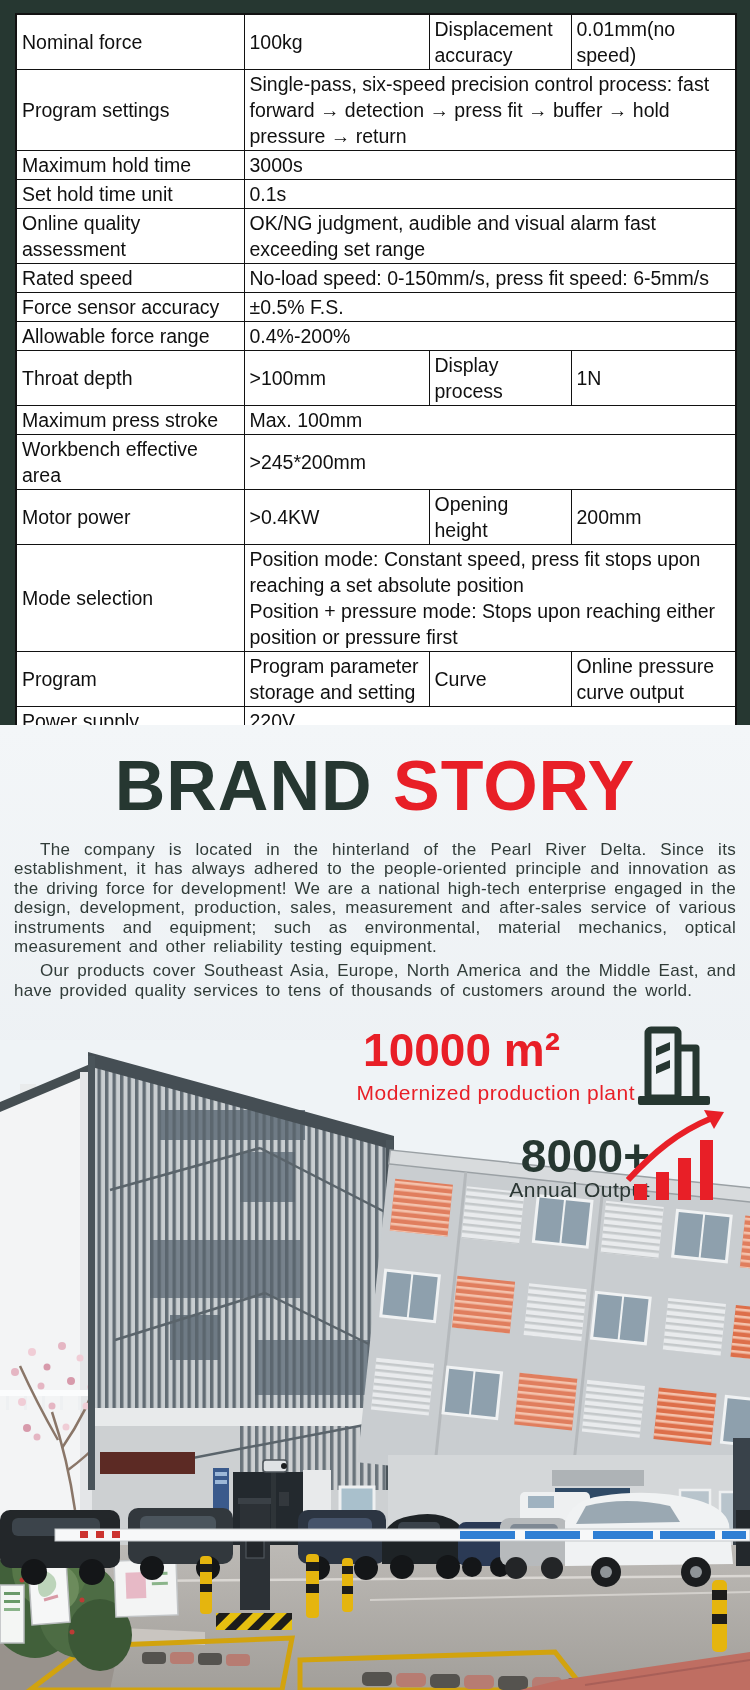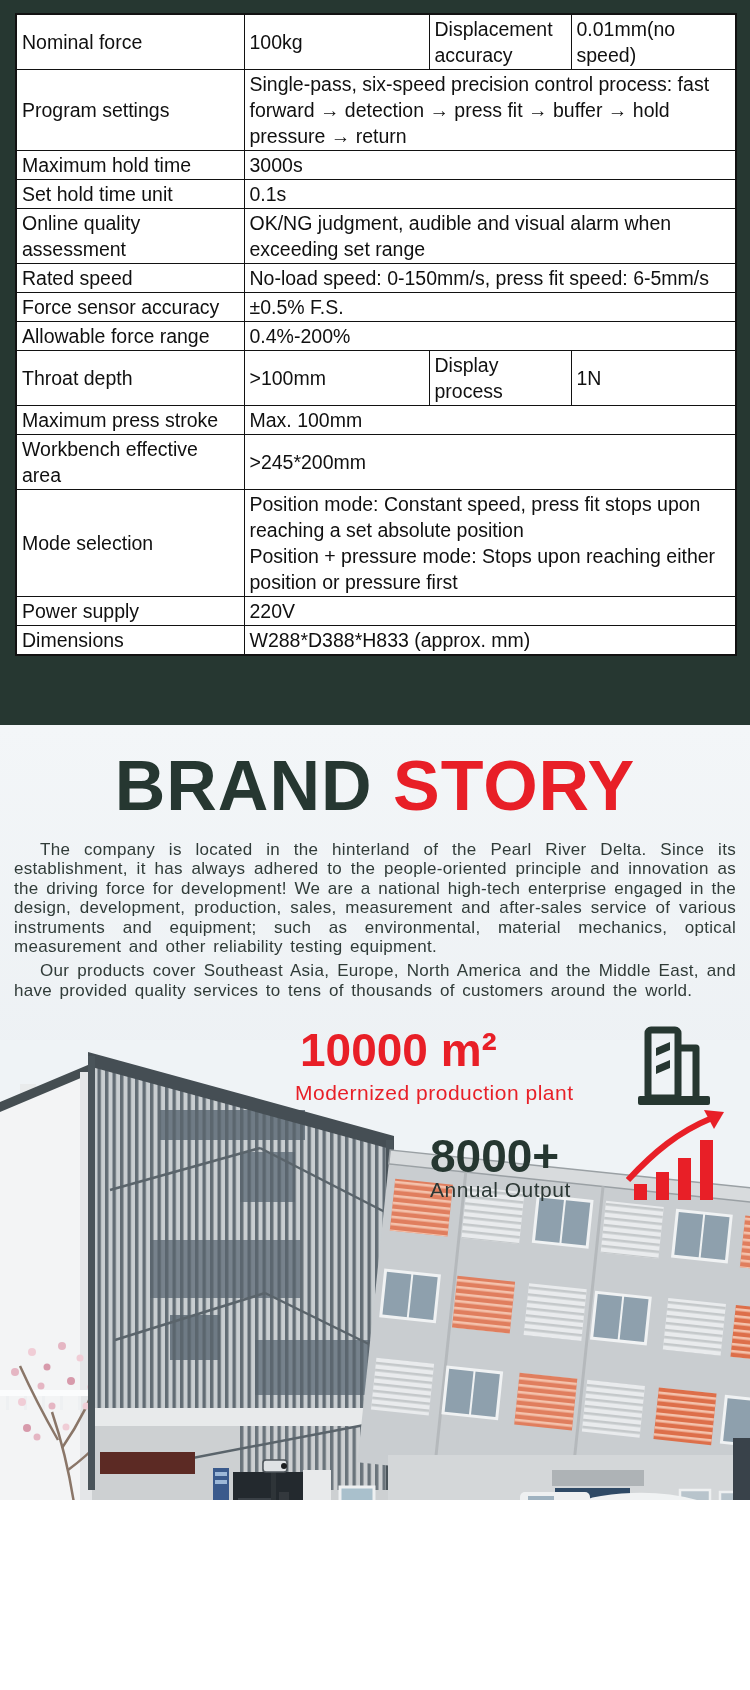--- a/index.html
+++ b/index.html
@@ -1,16 +1,16 @@
 <!DOCTYPE html>
 <html><head>
 <meta charset="utf-8">
 <style>
   html,body{margin:0;padding:0;background:#ffffff;}
-  .page{position:relative;width:750px;height:1500px;overflow:hidden;
+  .page{position:relative;width:750px;height:1690px;overflow:hidden;
         font-family:"Liberation Sans","DejaVu Sans",sans-serif;background:#be185d;}
 
   
   .spec-section{position:absolute;top:0;left:0;width:750px;height:725px;background:#263731;}
   .spec-table{position:absolute;left:15px;top:13px;width:720px;border-collapse:collapse;
               background:#ffffff;border:2px solid #121212;table-layout:fixed;}
   .spec-table td{border:1.6px solid #121212;font-size:19.5px;line-height:26px;
                  padding:1px 5px;color:#101010;vertical-align:middle;word-wrap:break-word;}
   .spec-table .lbl{}
 
@@ -19,21 +19,21 @@
     padding-top:24px;
     background:linear-gradient(180deg,#f3f6f8 0%,#edf1f4 35%,#e9edf0 100%);}
   .story-title{margin:1px;text-align:center;font-size:70px;font-weight:bold;
     letter-spacing:1px;line-height:1.05;color:#263731;}
   .t-red{color:#e81f27;}
   .brand-copy{margin:16px 14px 0;color:#303b38;font-size:17px;line-height:19.6px;
     letter-spacing:.3px;word-spacing:2.5px;text-align:justify;}
   .brand-copy p{margin:0 0 4px;text-indent:26px;}
 
   .photo{position:absolute;left:0;top:315px;width:750px;height:650px;z-index:1;}
-  .stat{position:absolute;z-index:2;text-align:left;}
+  .stat{position:absolute;z-index:2;text-align:right;}
   .stat1-value{left:300px;top:298px;width:260px;font-size:46px;font-weight:bold;color:#e81f27;}
   .stat1-label{left:295px;top:356px;width:340px;font-size:21px;color:#e81f27;letter-spacing:.5px;}
   .stat2-value{left:430px;top:404px;width:220px;font-size:46px;font-weight:bold;color:#263731;}
   .stat2-label{left:430px;top:453px;width:220px;font-size:21px;color:#2b3734;letter-spacing:.5px;}
   .icon-abs{position:absolute;z-index:2;}
   .icon-building{left:636px;top:299px;}
   .icon-growth{left:626px;top:385px;}
 </style>
 </head>
 <body>
@@ -62,21 +62,21 @@
       <tr>
         <td class="lbl">Maximum hold time</td>
         <td colspan="3">3000s</td>
       </tr>
       <tr>
         <td class="lbl">Set hold time unit</td>
         <td colspan="3">0.1s</td>
       </tr>
       <tr>
         <td class="lbl">Online quality assessment</td>
-        <td colspan="3">OK/NG judgment, audible and visual alarm when exceeding set range</td>
+        <td colspan="3">OK/NG judgment, audible and visual alarm fast exceeding set range</td>
       </tr>
       <tr>
         <td class="lbl">Rated speed</td>
         <td colspan="3">No-load speed: 0-150mm/s, press fit speed: 6-5mm/s</td>
       </tr>
       <tr>
         <td class="lbl">Force sensor accuracy</td>
         <td colspan="3">±0.5% F.S.</td>
       </tr>
       <tr>
@@ -89,27 +89,39 @@
         <td>Display process</td>
         <td>1N</td>
       </tr>
       <tr>
         <td class="lbl">Maximum press stroke</td>
         <td colspan="3">Max. 100mm</td>
       </tr>
       <tr>
         <td class="lbl">Workbench effective area</td>
         <td colspan="3">&gt;245*200mm</td>
+      </tr>
+      <tr>
+        <td class="lbl">Motor power</td>
+        <td>&gt;0.4KW</td>
+        <td>Opening height</td>
+        <td>200mm</td>
       </tr>
       <tr>
         <td class="lbl">Mode selection</td>
         <td colspan="3">
           <div>Position mode: Constant speed, press fit stops upon reaching a set absolute position</div>
           <div>Position + pressure mode: Stops upon reaching either position or pressure first</div>
         </td>
+      </tr>
+      <tr>
+        <td class="lbl">Program</td>
+        <td>Program parameter storage and setting</td>
+        <td>Curve</td>
+        <td>Online pressure curve output</td>
       </tr>
       <tr>
         <td class="lbl">Power supply</td>
         <td colspan="3">220V</td>
       </tr>
       <tr>
         <td class="lbl">Dimensions</td>
         <td colspan="3">W288*D388*H833 (approx. mm)</td>
       </tr>
     </tbody>

